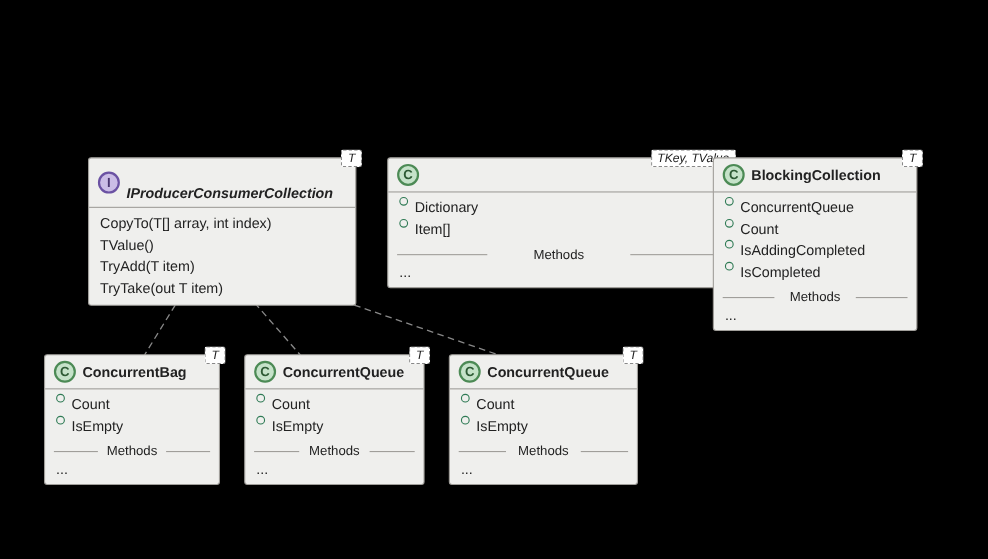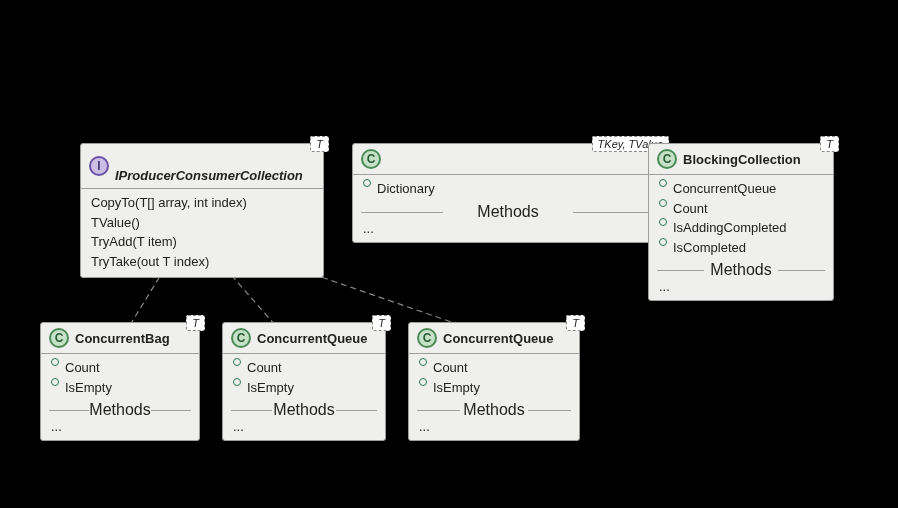--- a/index.html
+++ b/index.html
@@ -75,21 +75,21 @@
   }
   .vis-dot {
     width: 8px;
     height: 8px;
     border: 1.5px solid #2e7a54;
     border-radius: 50%;
     flex-shrink: 0;
   }
   .section-label {
     text-align: center;
-    font-size: 16px;
+    font-size: 12px;
     position: relative;
     height: 14px;
     line-height: 14px;
     margin: 0 8px;
   }
   .section-label::before,
   .section-label::after {
     content: "";
     position: absolute;
     top: 50%;
@@ -137,36 +137,40 @@
     <div class="member-row">
         <span>CopyTo(T[] array, int index)</span>
       </div>
     <div class="member-row">
         <span>TValue()</span>
       </div>
     <div class="member-row">
         <span>TryAdd(T item)</span>
       </div>
     <div class="member-row">
-        <span>TryTake(out T index)</span>
+        <span>TryTake(out T item)</span>
       </div>
   </div>
 </div>
 
 <div class="uml-box" style="left:352px; top:143px; width:312px;">
   <span class="type-param">TKey, TValue</span>
   <div class="uml-header">
     <span class="type-icon class">C</span>
   </div>
   <div class="hr"></div>
   <div class="members">
     <div class="member-row">
         <span class="vis-dot"></span>
         <span>Dictionary</span>
       </div>
+    <div class="member-row">
+        <span class="vis-dot"></span>
+        <span>Item[]</span>
+      </div>
   </div>
   <div class="section-label">Methods</div>
   <div class="ellipsis">...</div>
 </div>
 
 <div class="uml-box" style="left:648px; top:143px; width:186px;">
   <span class="type-param">T</span>
   <div class="uml-header">
     <span class="type-icon class">C</span>
     <span class="class-name">BlockingCollection</span>

